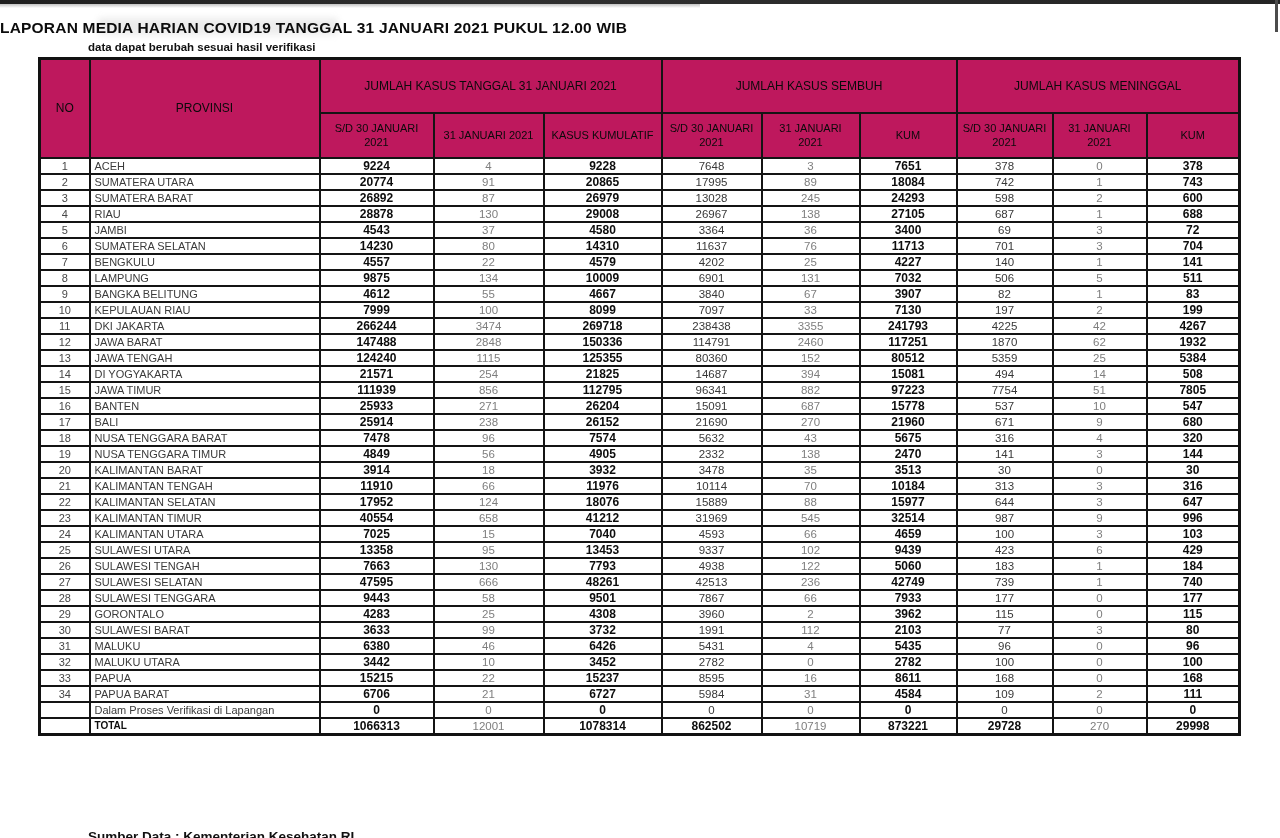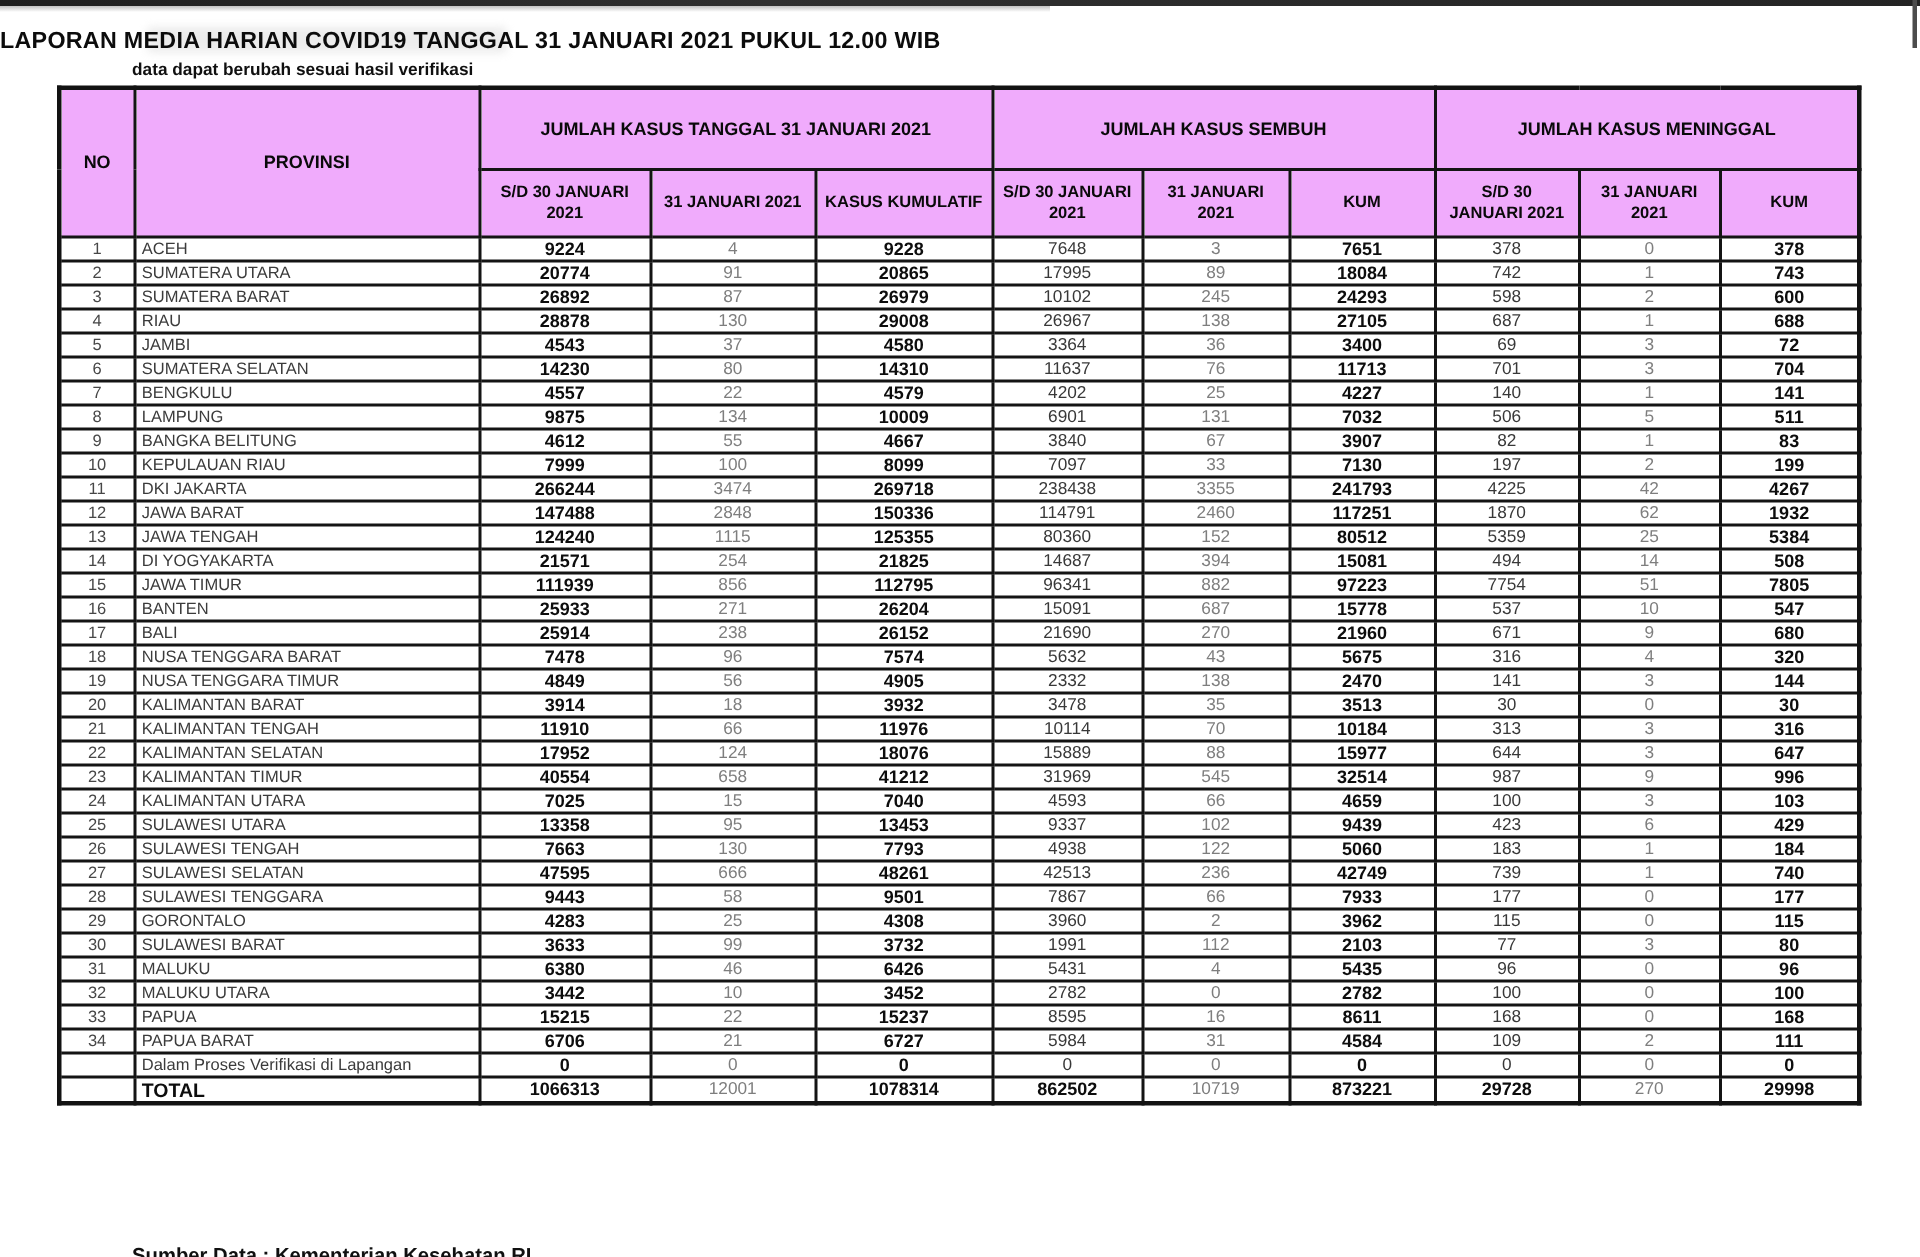--- a/index.html
+++ b/index.html
@@ -44,31 +44,31 @@
     position: absolute; top: 57px; left: 38px;
     width: 1200px;
     border-collapse: collapse; table-layout: fixed;
     border: 3px solid #121212;
   }
   .report th, .report td {
     border: 2px solid #141414;
     padding: 0; text-align: center; overflow: hidden;
   }
   .report thead th {
-    background: #f0abfc; color: #0a0a0a; font-weight: bold;
+    background: #be185d; color: #0a0a0a; font-weight: normal;
   }
   .report th.group-th { font-size: 12px; height: 54px; padding: 0 4px; }
   .report th.sub-th { font-size: 11px; height: 45px; line-height: 1.3; padding: 0 5px; white-space: normal; }
   .report tbody td { height: 15.3px; font-size: 11.5px; white-space: nowrap; }
   .report td.no   { color: #474747; font-size: 11px; }
   .report td.prov { text-align: left; padding-left: 4px; color: #3b3b3b; font-size: 11px; margin-left: 24px; }
   .report td.vb   { font-weight: bold; color: #0d0d0d; font-size: 12px; }
   .report td.vp   { color: #383838; }
   .report td.vg   { color: #7e7e7e; }
-  .report tr.total td.prov { font-weight: bold; color: #0d0d0d; font-size: 13px; }
+  .report tr.total td.prov { font-weight: bold; color: #0d0d0d; font-size: 10px; }
   .source-note {
     position: absolute; top: 801px; left: 88px;
     font-weight: bold; font-size: 13.5px; color: #101010; margin-top: 28px;
   }
 </style>
 </head>
 <body>
 
 <div class="top-edge-artifact"></div>
 <div class="top-edge-fade"></div>
@@ -138,21 +138,21 @@
         <td class="vp">742</td>
         <td class="vg">1</td>
         <td class="vb">743</td>
       </tr>
       <tr>
         <td class="no">3</td>
         <td class="prov">SUMATERA BARAT</td>
         <td class="vb">26892</td>
         <td class="vg">87</td>
         <td class="vb">26979</td>
-        <td class="vp">10102</td>
+        <td class="vp">13028</td>
         <td class="vg">245</td>
         <td class="vb">24293</td>
         <td class="vp">598</td>
         <td class="vg">2</td>
         <td class="vb">600</td>
       </tr>
       <tr>
         <td class="no">4</td>
         <td class="prov">RIAU</td>
         <td class="vb">28878</td>

